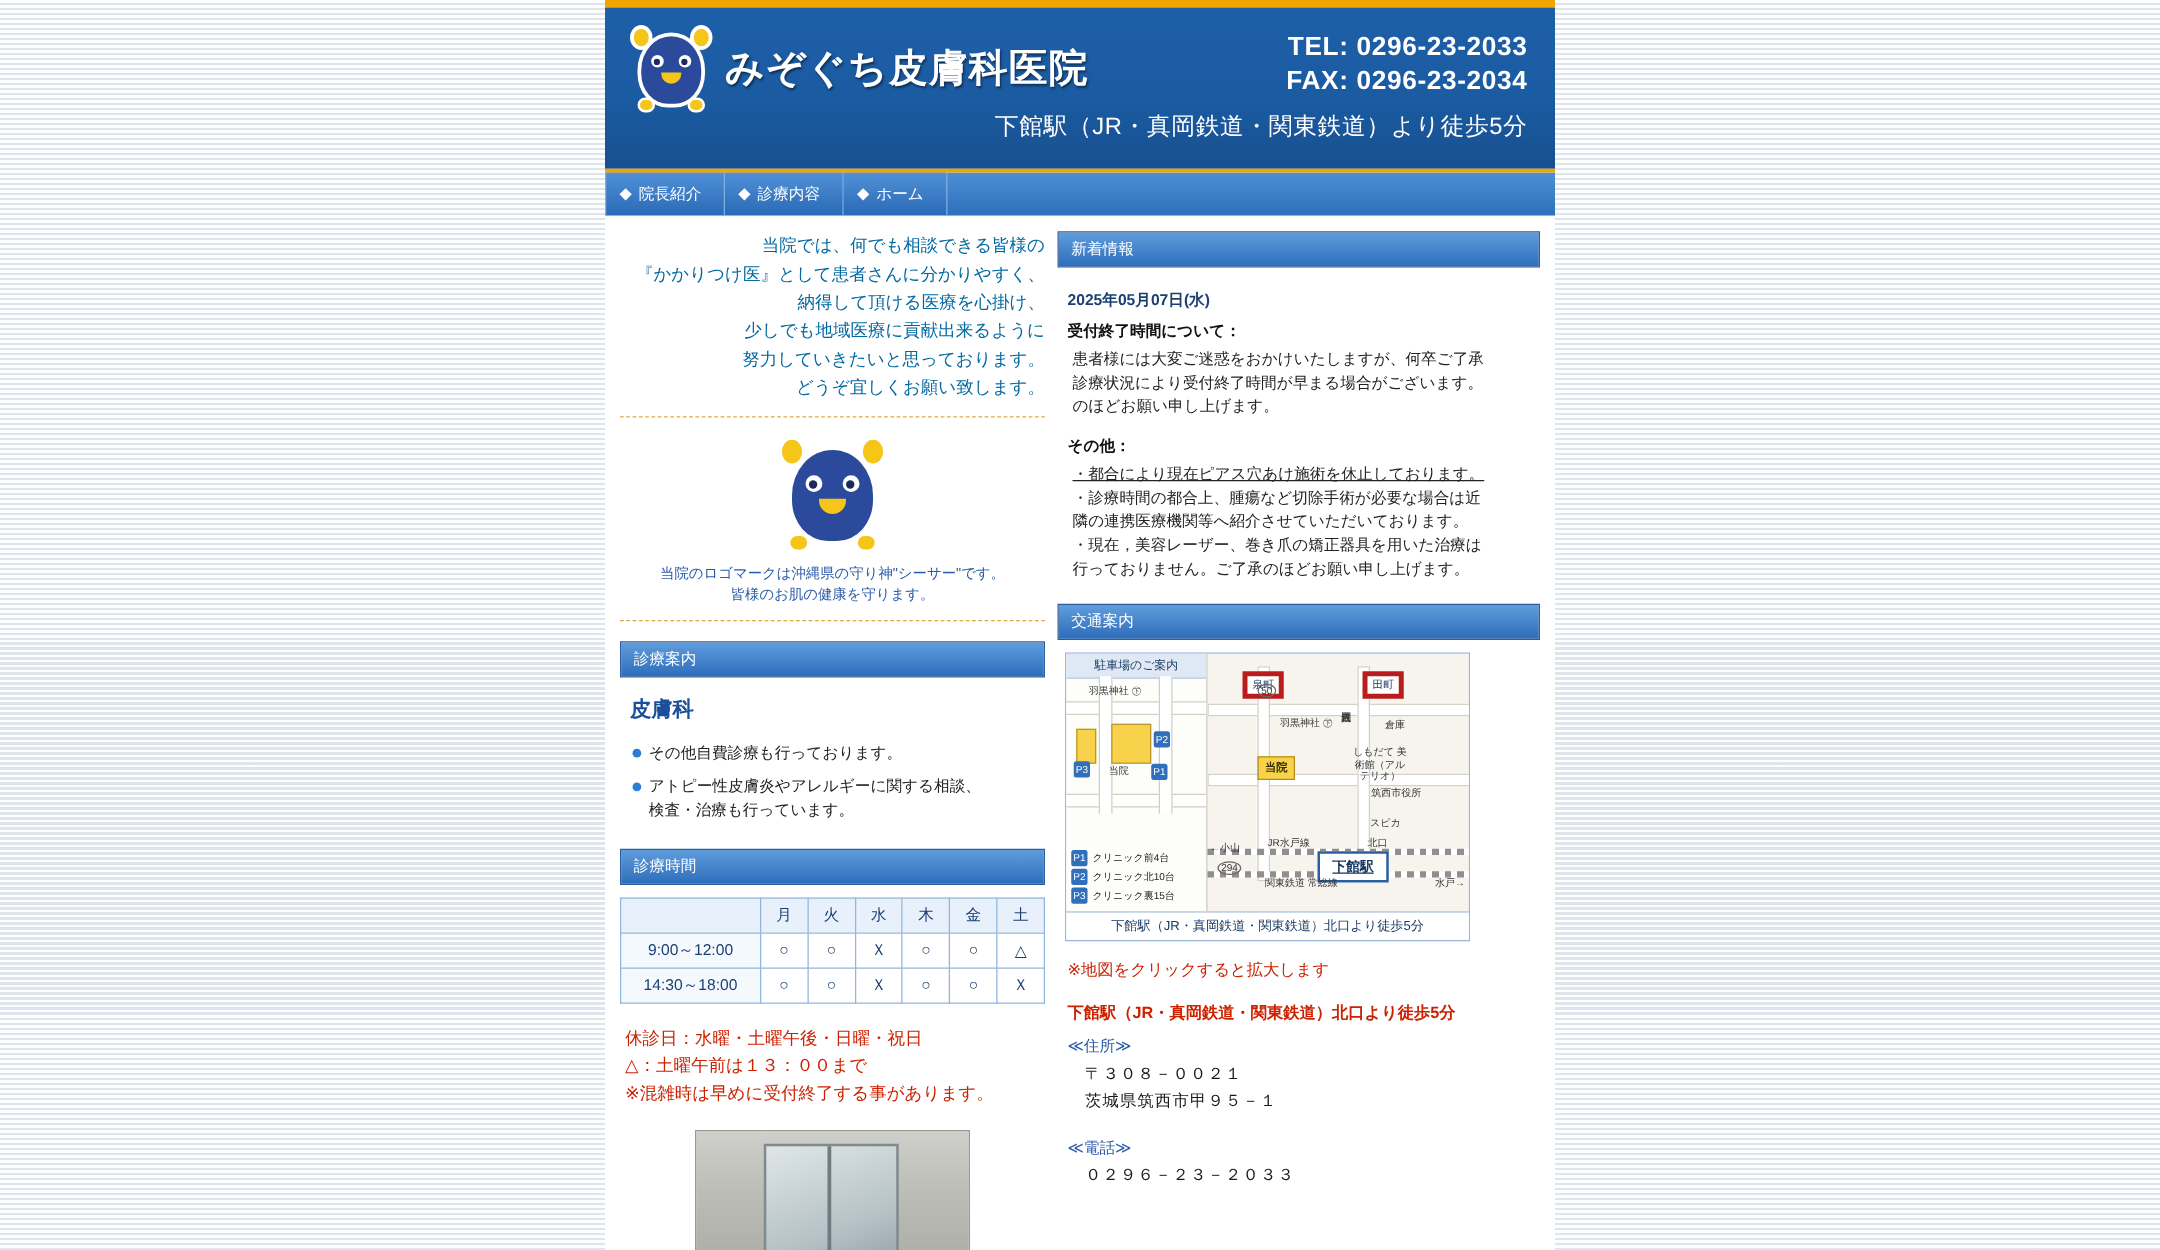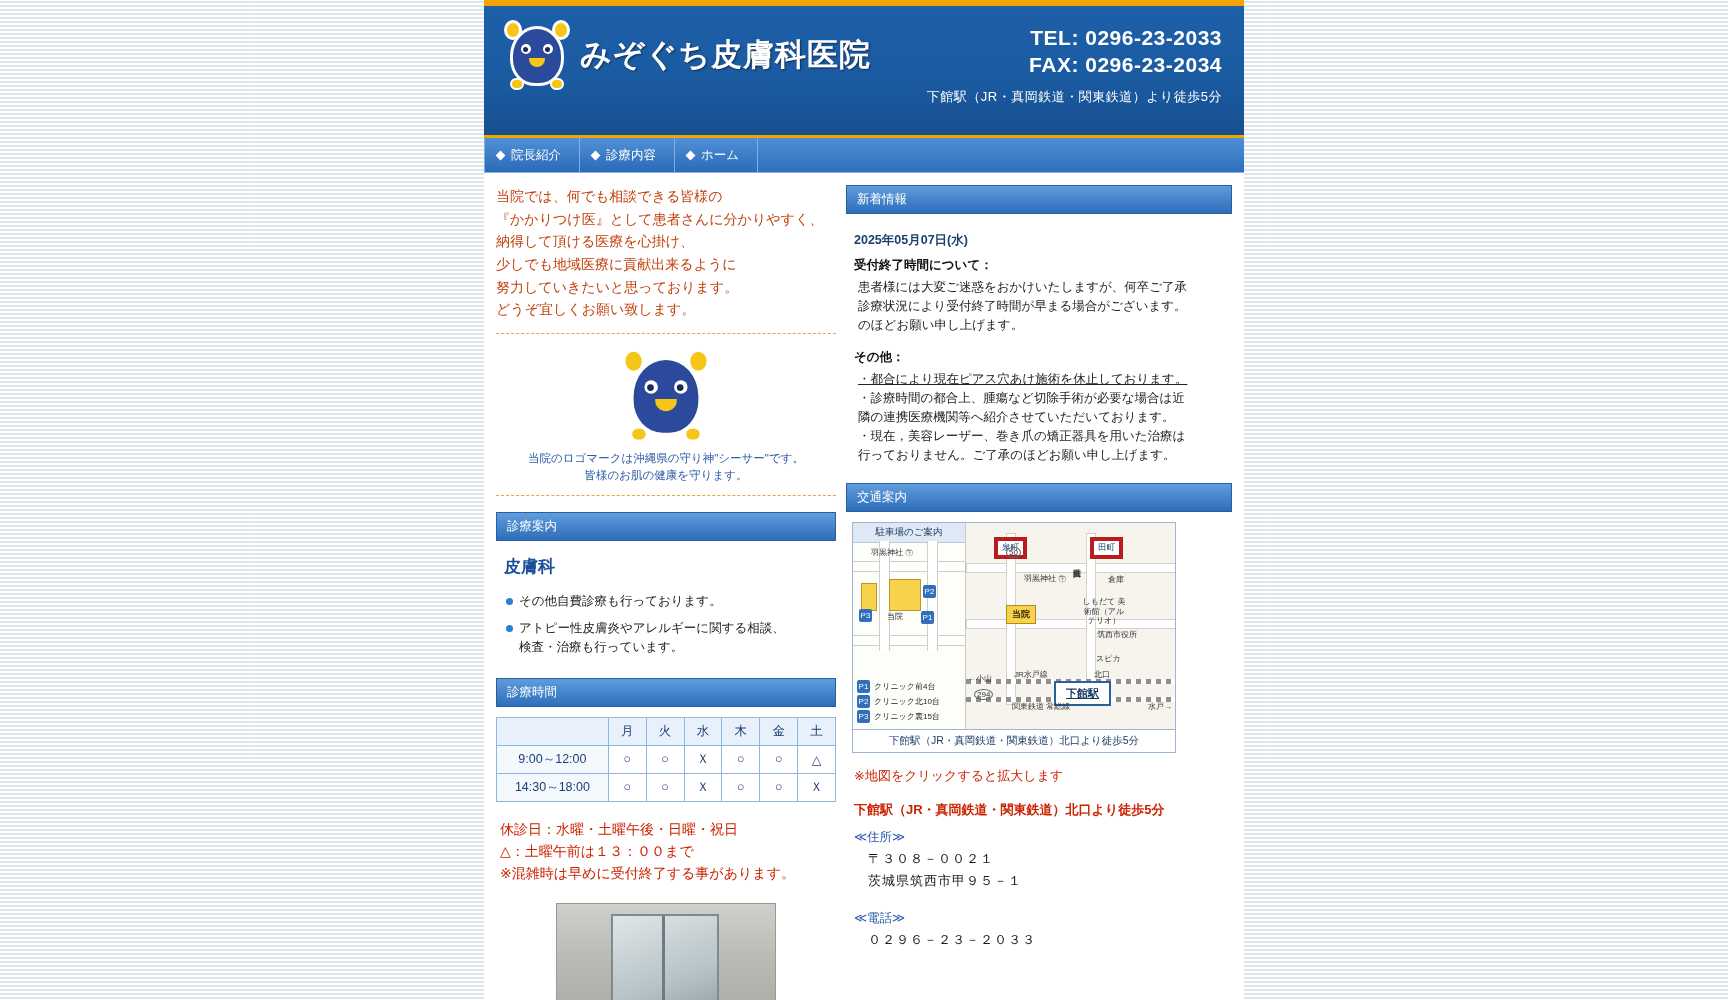--- a/index.html
+++ b/index.html
@@ -116,21 +116,21 @@
     text-align: right;
     color: #ffffff;
   }
   .contact .tel, .contact .fax {
     font-size: 21px;
     font-weight: bold;
     line-height: 1.3;
     letter-spacing: 0.5px;
   }
   .contact .access {
-    font-size: 13px;
+    font-size: 19px;
     margin-top: 9px;
     letter-spacing: 0.5px;
   }
   
   .nav {
     height: 34px;
     background: linear-gradient(#4d8fd6, #2f6fbb);
     display: flex;
     align-items: stretch;
     border-bottom: 1px solid #8ab4e0;
@@ -156,22 +156,22 @@
   
   .content {
     display: flex;
     padding: 12px 0 0 0;
     background: #ffffff;
   }
   .col-left { width: 340px; padding: 0 10px 0 12px; }
   .col-right { width: 386px; padding: 0 10px 0 0; }
 
   .greeting {
-    text-align: left;
-    color: #c2410c;
+    text-align: right;
+    color: #0369a1;
     font-size: 14px;
     line-height: 1.62;
     border-bottom: 1px dashed #e0a93e;
     padding-bottom: 12px;
   }
   .logo-block {
     text-align: center;
     padding: 14px 0 10px;
     border-bottom: 1px dashed #e0a93e;
   }

